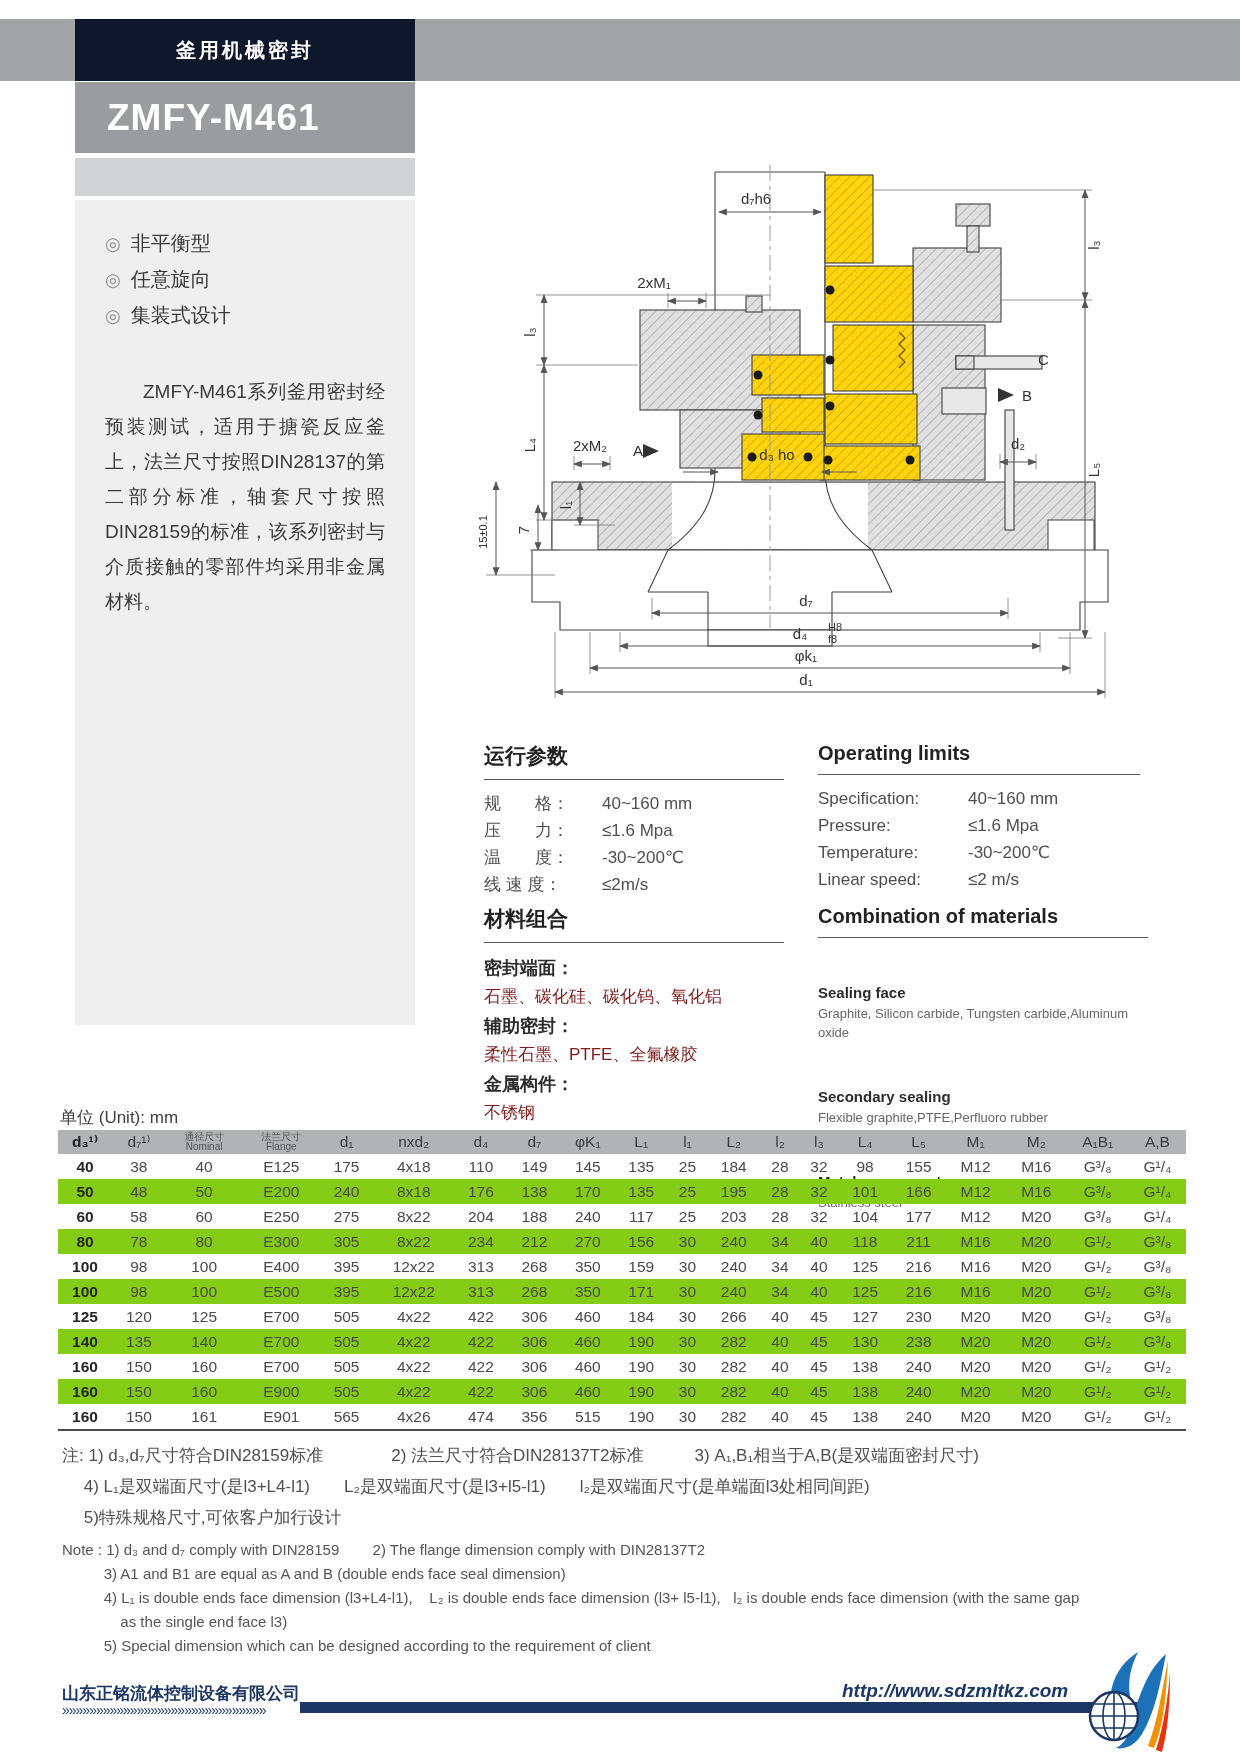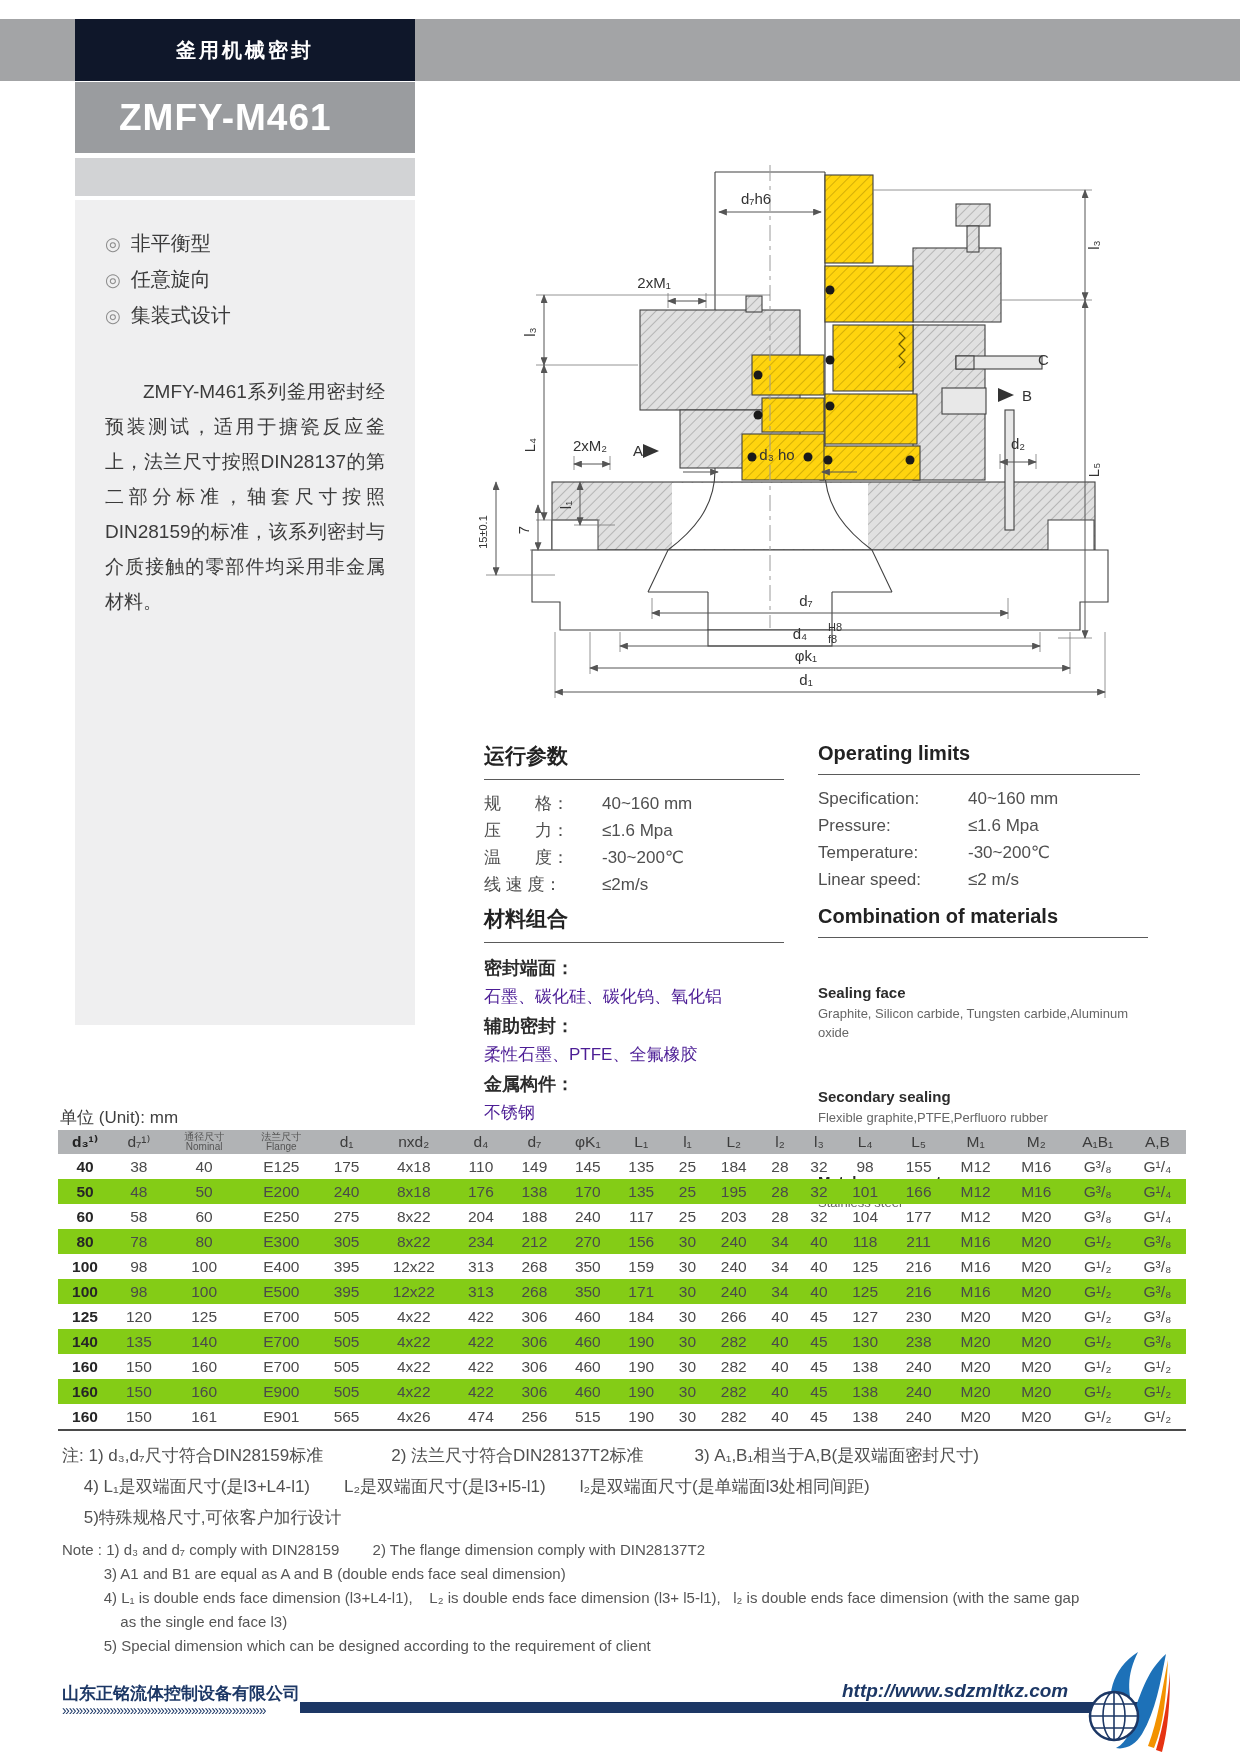--- a/index.html
+++ b/index.html
@@ -13,21 +13,21 @@
   .band.left{left:0;width:75px;}
   .band.right{left:415px;width:825px;}
   .header-tab{
     position:absolute;left:75px;top:19px;width:340px;height:62px;background:#0f172a;
     color:#fff;display:flex;align-items:center;justify-content:center;
     font-size:20px;font-weight:bold;letter-spacing:3px;
   }
   .model-box{
     position:absolute;left:75px;top:82px;width:340px;height:71px;background:#9a9c9f;
     color:#fff;font-size:37px;font-weight:bold;display:flex;align-items:center;
-    padding-left:44px;box-sizing:border-box;letter-spacing:1px;
+    padding-left:32px;box-sizing:border-box;letter-spacing:1px;
   }
   .light-strip{position:absolute;left:75px;top:158px;width:340px;height:38px;background:#d2d3d5;}
   .sidebar-body{
     position:absolute;left:75px;top:200px;width:340px;height:825px;background:#efeff0;
     box-sizing:border-box;padding:26px 30px 0 30px;
   }
   .feat{font-size:20px;line-height:35px;color:#3a3a3a;}
   .feat .fbul{color:#8d8d8d;margin-right:10px;font-size:18px;}
   .sidebar-desc{
     margin-top:40px;font-size:19px;line-height:35px;color:#3b3b3b;
@@ -46,21 +46,21 @@
   .sec h3{
     margin:0 0 0 0;font-size:21px;color:#222;border-bottom:1px solid #5a5a5a;
     padding-bottom:9px;font-weight:bold;
   }
   .sec h3.en{font-size:20px;}
   .oprow{display:flex;font-size:17px;color:#4f4f4f;line-height:27px;}
   .oprow .olabel{width:118px;flex:none;}
   .oprow.en .olabel{width:150px;}
   .sec .rows{margin-top:10px;}
   .mat .mlabel{font-size:18px;font-weight:bold;color:#2c2c2c;line-height:30px;}
-  .mat .mvalue{font-size:17px;color:#4c1d95;line-height:28px;}
+  .mat .mvalue{font-size:17px;color:#7f1d1d;line-height:28px;}
   .mat.en .mlabel{font-size:15px;line-height:22px;margin-top:44px;}
   .mat.en .mvalue{font-size:13px;color:#666;line-height:19px;}
   
   .unit-label{position:absolute;left:60px;top:1106px;font-size:17px;color:#3f3f3f;}
   table.dims{
     position:absolute;left:58px;top:1130px;width:1128px;border-collapse:collapse;
     font-size:15.5px;color:#4a4a4a;border-bottom:2px solid #4a4a4a;
   }
   table.dims th{
     background:#b1b3b5;color:#3c3c3c;font-weight:normal;height:24px;
@@ -584,21 +584,21 @@
         <td>G¹/₂</td>
       </tr>
       <tr>
         <td class="first">160</td>
         <td>150</td>
         <td>161</td>
         <td>E901</td>
         <td>565</td>
         <td>4x26</td>
         <td>474</td>
-        <td>256</td>
+        <td>356</td>
         <td>515</td>
         <td>190</td>
         <td>30</td>
         <td>282</td>
         <td>40</td>
         <td>45</td>
         <td>138</td>
         <td>240</td>
         <td>M20</td>
         <td>M20</td>

